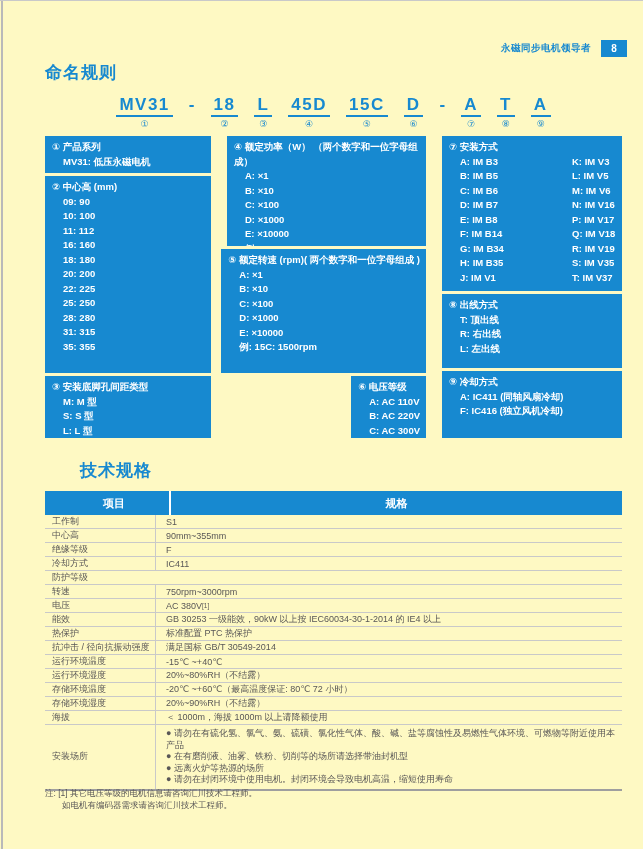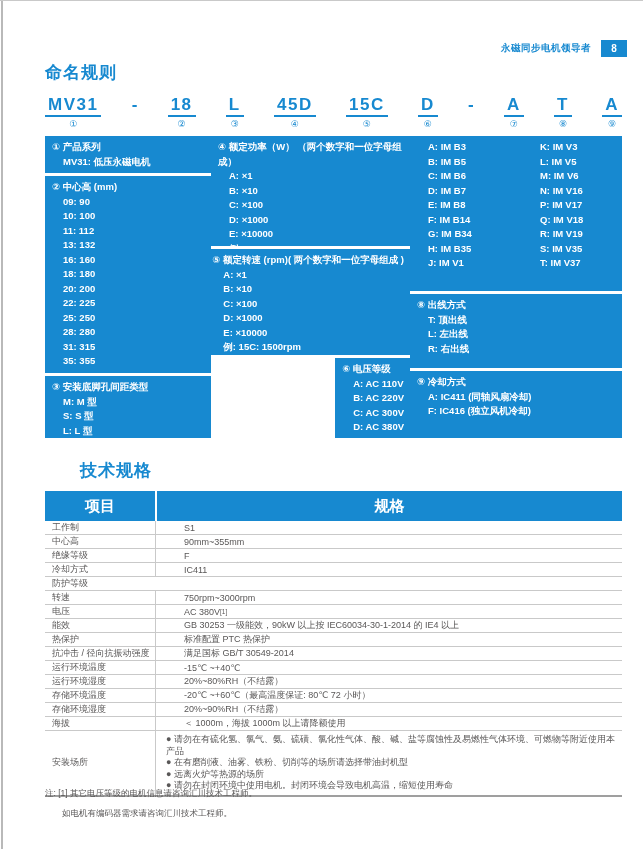--- a/index.html
+++ b/index.html
@@ -1,69 +1,69 @@
 <!DOCTYPE html>
 <html><head>
 <meta charset="utf-8">
 <style>
   * { margin:0; padding:0; box-sizing:border-box; }
   html,body { background:#e9e9e9; }
   .page {
-    position:relative; width:643px; height:849px; background:#ffffff;
+    position:relative; width:643px; height:849px; background:#fef9c3;
     font-family:"Liberation Sans","DejaVu Sans",sans-serif;
     color:#595757; overflow:hidden;
     border-top:1px solid #c9c9c9;
   }
   .spine { position:absolute; left:1px; top:0; width:2px; height:849px; background:#b9b9b9; }
 
   
   .hdr { position:absolute; top:39px; right:16px; display:flex; align-items:center; gap:10px; }
   .tagline { color:#1789d0; font-size:9.5px; font-weight:bold; letter-spacing:0.5px; }
   .pagebox { width:26px; height:17px; background:#1789d0; color:#fff; font-size:10px; font-weight:bold;
              display:flex; align-items:center; justify-content:center; }
 
   .sec-title { position:absolute; left:45px; color:#1789d0; font-size:17px; font-weight:bold; letter-spacing:1px; }
   .t1 { top:60px; } .t2 { top:458px;margin-left:35px; }
 
   
-  .model { position:absolute; top:94px; left:45px; width:577px; display:flex; justify-content:space-between; gap:16px; }
+  .model { position:absolute; top:94px; left:45px; width:577px; display:flex; justify-content:center; gap:16px; }
   .seg { display:flex; flex-direction:column; align-items:center; }
   .seg .code { color:#1789d0; font-size:17px; font-weight:bold; letter-spacing:1.5px;
                border-bottom:2px solid #1789d0; padding:0 3px 1px; line-height:19px; }
   .seg .num { color:#1789d0; font-size:9px; margin-top:3px; line-height:9px; }
   .hyph { color:#1789d0; font-size:17px; font-weight:bold; line-height:19px; }
 
   
-  .ngrid { position:absolute; top:135px; left:45px; width:577px; height:302px; display:flex; gap:0; }
+  .ngrid { position:absolute; top:135px; left:45px; width:577px; height:302px; display:flex; gap:16px; }
   .ncol { display:flex; flex-direction:column; gap:3px; }
   .c1 { width:166px; } .c2 { width:199px;align-items:flex-end; } .c3 { flex:1; }
   .nbox { background:#1789d0; color:#ffffff; padding:4px 6px 4px 7px; overflow:hidden; }
   .grow { flex:1; }
   .bt { font-size:9.5px; font-weight:bold; line-height:14.5px; white-space:nowrap; }
   .bi { font-size:9.5px; font-weight:bold; line-height:14.5px; padding-left:11px; white-space:nowrap; }
   .b7cols { display:flex; }
   .b7a { width:112px; } .b7b { flex:1; }
 
   
   .table { position:absolute; top:490px; left:45px; width:577px; }
-  .thead { display:flex; background:#1789d0; color:#fff; height:30px; font-size:15px; font-weight:bold; }
+  .thead { display:flex; background:#1789d0; color:#fff; height:24px; font-size:11px; font-weight:bold;padding-left:14px; }
   .th1 { width:110px; display:flex; align-items:center; justify-content:center; }
   .thd { width:2px; background:#ffffff; }
   .th2 { flex:1; display:flex; align-items:center; justify-content:center;text-align:right; }
   .trow { display:flex; border-bottom:1px solid #c9c9c9; min-height:14px; font-size:9px; }
   .tl { width:110px; padding:0 0 0 7px; display:flex; align-items:center; }
-  .tv { flex:1; border-left:1px solid #c9c9c9; padding-left:28px; display:flex; align-items:center; }
+  .tv { flex:1; border-left:1px solid #c9c9c9; padding-left:10px; display:flex; align-items:center; }
   .tv sup { font-size:6.5px; vertical-align:super; line-height:0; }
   .trow.last { border-bottom:2px solid #9f9f9f; }
   .tv.bullets { flex-direction:column; align-items:flex-start; justify-content:center; padding:3px 6px 3px 10px; }
   .tv.bullets div { line-height:11.5px; }
 
   
   .notes { position:absolute; top:786px; left:45px; font-size:8.5px; line-height:12px; color:#595757; }
-  .notes .n2 { padding-left:17px;margin-top:8px; }
+  .notes .n2 { padding-left:17px; }
 </style>
 </head>
 <body>
 
 <div class="page">
   <div class="spine"></div>
 
   <div class="hdr">
     <span class="tagline">永磁同步电机领导者</span>
     <span class="pagebox">8</span>
@@ -116,21 +116,20 @@
     <div class="ncol c1">
       <div class="nbox" style="height:37px">
         <div class="bt">① 产品系列</div>
         <div class="bi">MV31: 低压永磁电机</div>
       </div>
       <div class="nbox" style="height:197px">
         <div class="bt">② 中心高 (mm)</div>
         <div class="bi">09: 90</div>
         <div class="bi">10: 100</div>
         <div class="bi">11: 112</div>
-        <div class="bi">13: 132</div>
         <div class="bi">16: 160</div>
         <div class="bi">18: 180</div>
         <div class="bi">20: 200</div>
         <div class="bi">22: 225</div>
         <div class="bi">25: 250</div>
         <div class="bi">28: 280</div>
         <div class="bi">31: 315</div>
         <div class="bi">35: 355</div>
       </div>
       <div class="nbox grow">
@@ -144,40 +143,41 @@
     <div class="ncol c2">
       <div class="nbox" style="height:110px">
         <div class="bt" style="white-space:normal">④ 额定功率（W） （两个数字和一位字母组成）</div>
         <div class="bi">A: ×1</div>
         <div class="bi">B: ×10</div>
         <div class="bi">C: ×100</div>
         <div class="bi">D: ×1000</div>
         <div class="bi">E: ×10000</div>
         <div class="bi">例: 75B: 750W</div>
       </div>
-      <div class="nbox" style="height:106px">
+      <div class="nbox" style="height:124px">
         <div class="bt">⑤ 额定转速 (rpm)( 两个数字和一位字母组成 )</div>
         <div class="bi">A: ×1</div>
         <div class="bi">B: ×10</div>
         <div class="bi">C: ×100</div>
         <div class="bi">D: ×1000</div>
         <div class="bi">E: ×10000</div>
         <div class="bi">例: 15C: 1500rpm</div>
       </div>
       <div class="nbox grow">
         <div class="bt">⑥ 电压等级</div>
         <div class="bi">A: AC 110V</div>
         <div class="bi">B: AC 220V</div>
         <div class="bi">C: AC 300V</div>
         <div class="bi">D: AC 380V</div>
       </div>
     </div>
 
     <div class="ncol c3">
       <div class="nbox" style="height:155px">
+        <div class="bt">⑦ 安装方式</div>
         <div class="b7cols">
           <div class="b7a">
             <div class="bi">A: IM B3</div>
             <div class="bi">B: IM B5</div>
             <div class="bi">C: IM B6</div>
             <div class="bi">D: IM B7</div>
             <div class="bi">E: IM B8</div>
             <div class="bi">F: IM B14</div>
             <div class="bi">G: IM B34</div>
             <div class="bi">H: IM B35</div>
@@ -192,22 +192,22 @@
             <div class="bi">Q: IM V18</div>
             <div class="bi">R: IM V19</div>
             <div class="bi">S: IM V35</div>
             <div class="bi">T: IM V37</div>
           </div>
         </div>
       </div>
       <div class="nbox" style="height:74px">
         <div class="bt">⑧ 出线方式</div>
         <div class="bi">T: 顶出线</div>
+        <div class="bi">R: 右出线</div>
         <div class="bi">L: 左出线</div>
-        <div class="bi">R: 右出线</div>
       </div>
       <div class="nbox grow">
         <div class="bt">⑨ 冷却方式</div>
         <div class="bi">A: IC411 (同轴风扇冷却)</div>
         <div class="bi">F: IC416 (独立风机冷却)</div>
       </div>
     </div>
   </div>
 
   <div class="sec-title t2">技术规格</div>

